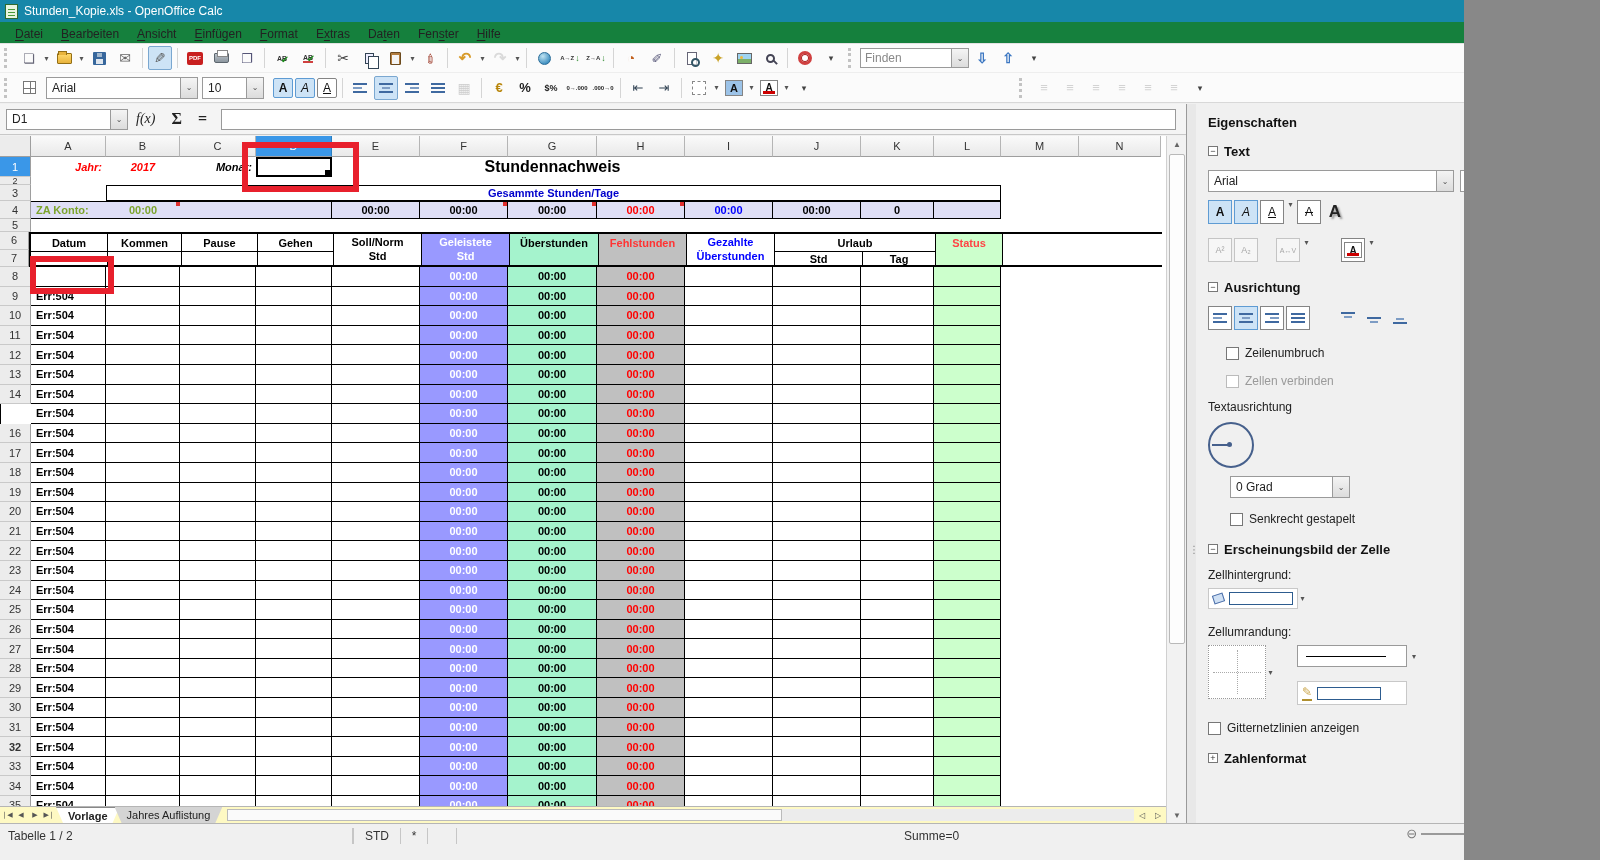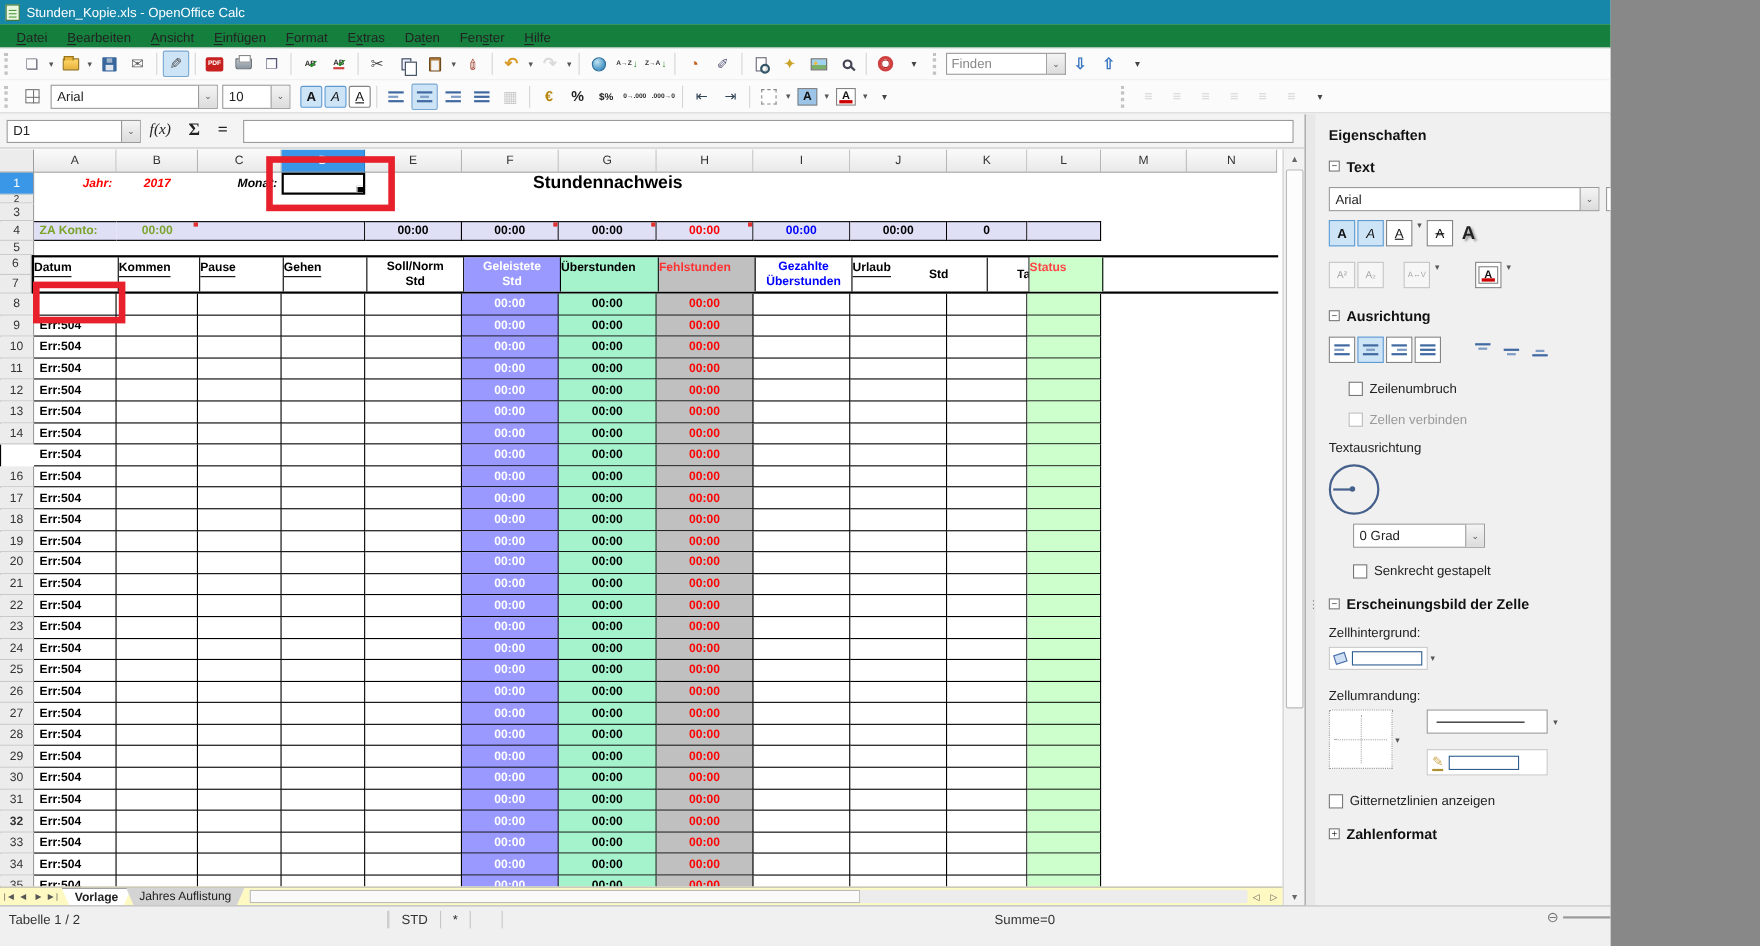--- a/index.html
+++ b/index.html
@@ -186,21 +186,21 @@
   .bg-gray{background:#c0c0c0}.bg-lgreen{background:#ccffcc}
   .selcell { border:2px solid #000; }
   .selcell::after { content:""; position:absolute; right:-1px; bottom:-1px; width:5px; height:5px;
                     background:#000; border:1px solid #fff; }
   .mark::after { content:""; position:absolute; top:0; right:0; width:4px; height:4px; background:#e03030; }
   .title-big { font-size:16px; font-weight:bold; color:#000; }
   .band { display:flex; height:35px; border:2px solid #000; border-right:none; width:1133px; }
   .bandrh { width:29px; flex:0 0 29px; display:flex; flex-direction:column; }
   .bandrh div { flex:1; background:#ececec; border-right:1px solid #9e9e9e; border-bottom:1px solid #c9c9c9;
                 display:flex; align-items:center; justify-content:center; font-size:11px; color:#333; }
-  .hcell { border-right:1px solid #000; display:flex; flex-direction:row; align-items:stretch;
+  .hcell { border-right:1px solid #000; display:flex; flex-direction:column; align-items:stretch;
            font-size:11px; font-weight:bold; overflow:hidden; flex-shrink:0; }
   .hcell .top { height:18px; display:flex; align-items:center; justify-content:center; }
   .hcell .top.line { border-bottom:1px solid #000; }
   .hcell .bot { flex:1; display:flex; align-items:center; justify-content:center; }
   .twoLine { justify-content:center; text-align:center; line-height:1.25; display:flex; flex-direction:column; }
   .subrow { display:flex; flex:1; }
   .subrow .sc { flex-shrink:0; border-right:1px solid #000; display:flex; align-items:center; justify-content:center; }
   .anno { position:absolute; border:6px solid #e8202c; z-index:50; }
 
   
@@ -584,20 +584,21 @@
       <div class="c wFGH title-big">Stundennachweis</div>
     </div>
 
     <div class="srow" style="height:8px;">
       <div class="rh" style="font-size:9px;">2</div>
     </div>
 
     <div class="srow" style="height:16px;">
       <div class="rh">3</div>
       <div class="c cA"></div>
+      <div class="c wBL t-dkblue" style="border:1px solid #000;">Gesammte Stunden/Tage</div>
     </div>
 
     <div class="srow" style="height:18px;border-left:1px solid #000;">
       <div class="rh" style="margin-left:-1px;">4</div>
       <div class="c cA bg-lav t-green al-l" style="border-top:1px solid #000;border-bottom:1px solid #000;">ZA Konto:</div>
       <div class="c cB bg-lav t-green mark" style="border-top:1px solid #000;border-bottom:1px solid #000;">00:00</div>
       <div class="c wCD bg-lav bordered" style="border-top:1px solid #000;"></div>
       <div class="c cE bg-lav bordered" style="border-top:1px solid #000;">00:00</div>
       <div class="c cF bg-lav bordered mark" style="border-top:1px solid #000;">00:00</div>
       <div class="c cG bg-lav bordered mark" style="border-top:1px solid #000;">00:00</div>

